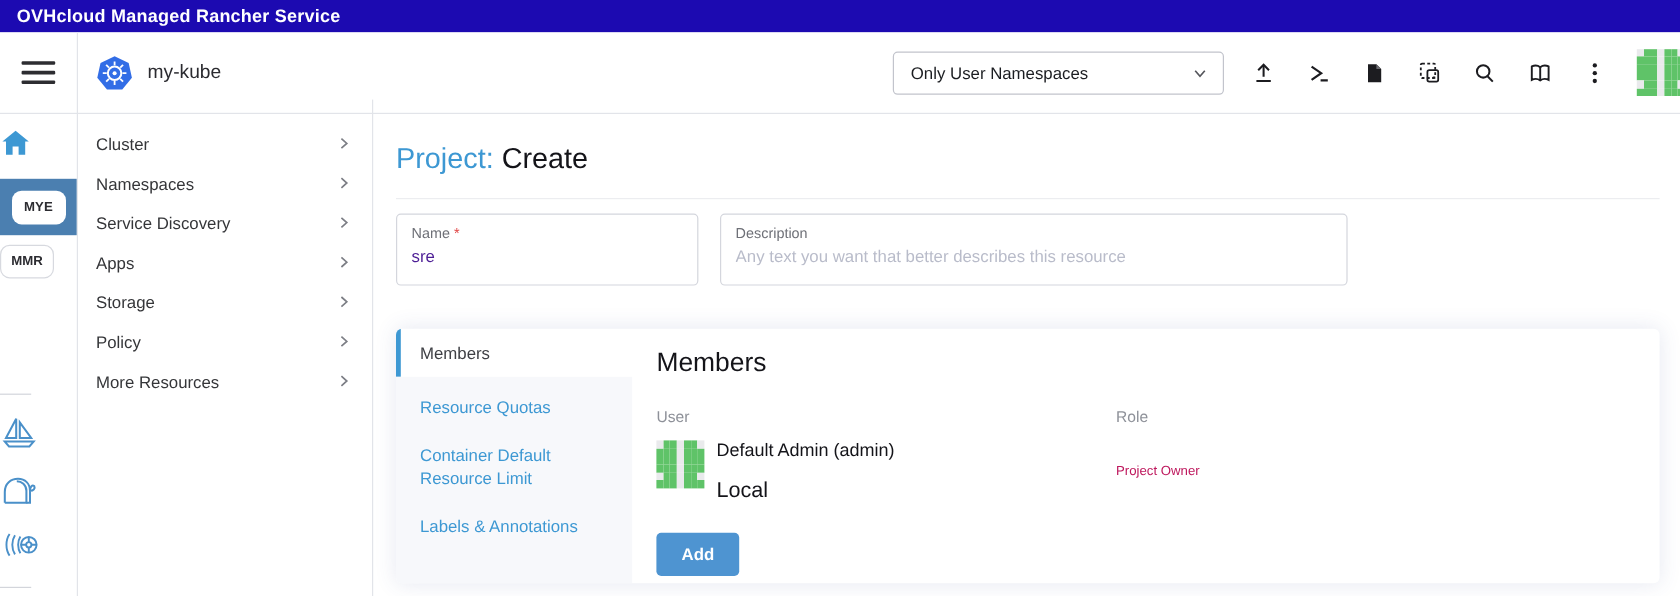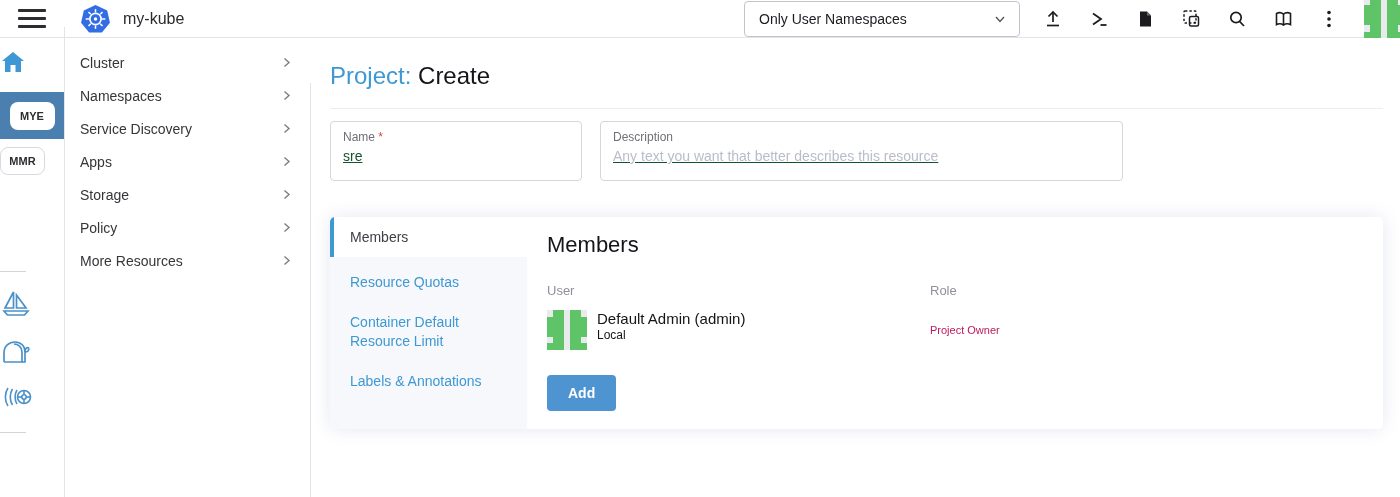--- a/index.html
+++ b/index.html
@@ -5,21 +5,21 @@
   * { margin:0; padding:0; box-sizing:border-box; }
   html,body { width:1400px; height:497px; }
   body { font-family:"Liberation Sans","DejaVu Sans",sans-serif; background:#fff; color:#141419; }
   .screen { position:relative; width:1400px; height:497px; overflow:hidden; background:#fff; }
 
   
   .topbar { height:27px; background:#1c0ab1; color:#fff; display:flex; align-items:center;
             padding-left:14px; font-size:15px; font-weight:bold; letter-spacing:.2px; }
 
   
-  .header { height:38px; background:#fff; border-bottom:1px solid #e2e4e9;
+  .header { height:68px; background:#fff; border-bottom:1px solid #e2e4e9;
             display:flex; align-items:center; }
   .burger-wrap { width:64px; display:flex; justify-content:center; }
   .burger { width:28px; height:19px; display:flex; flex-direction:column; justify-content:space-between; cursor:pointer; }
   .burger span { display:block; height:3px; background:#2d2d31; border-radius:1px; }
   .kubelogo { margin-left:16px; width:31px; height:30px; flex-shrink:0; }
   .cluster-name { margin-left:12px; font-size:16px; color:#2b2b30; }
   .ns-dropdown { margin-left:auto; width:276px; height:36px; border:1px solid #c2c4cc; border-radius:4px;
                  display:flex; align-items:center; padding:0 12px 0 14px; font-size:14px; color:#1b1d21; cursor:pointer; }
   .ns-dropdown .chev { margin-left:auto; color:#55565c; }
   .hicons { display:flex; align-items:center; margin-left:10px; }
@@ -56,51 +56,54 @@
   .page-title { margin-top:24px; font-size:24px; }
   .page-title .pfx { color:#3d98d3; }
   .page-title .val { color:#141419; }
   .title-hr { margin-top:18px; border:none; border-top:1px solid #ecedf0; }
   .fields { margin-top:12px; display:flex; gap:18px; }
   .fieldbox { border:1px solid #d4d6dd; border-radius:4px; height:60px; padding:8px 28px 0 12px; background:#fff; }
   .fieldbox.name { width:252px; }
   .fieldbox.desc { width:523px; }
   .flabel { font-size:12px; color:#6e7077; }
   .flabel .req { color:#e04545; }
-  .fieldbox input { border:none; outline:none; width:100%; font-size:14px; color:#14532d; margin-top:4px;
-                    font-family:"Liberation Sans","DejaVu Sans",sans-serif; background:transparent;text-decoration:underline; }
+  .fieldbox input { border:none; outline:none; width:100%; font-size:14px; color:#4c1d95; margin-top:4px;
+                    font-family:"Liberation Sans","DejaVu Sans",sans-serif; background:transparent; }
   .fieldbox input::placeholder { color:#b9bcca; }
 
   
   .panel { margin-top:36px; display:flex; min-height:212px; border-radius:5px;
            box-shadow:0 0 18px rgba(60,80,150,0.13); background:#fff; }
   .tabs { width:197px; flex-shrink:0; display:flex; flex-direction:column; border-radius:5px 0 0 5px; overflow:hidden; }
   .tab { font-size:14px; cursor:pointer; }
   .tab.active { height:40px; line-height:40px; background:#fff; border-left:4px solid #3d98d3; padding-left:16px; color:#3f4045; }
   .tabrest { flex:1; background:#f7f8fb; padding:16px 14px 0 20px; }
   .tabrest .tab { color:#3d98d3; margin-bottom:21px; line-height:1.35; }
   .content { flex:1; padding:15px 20px 0 20px; border-radius:0 5px 5px 0; }
   .content h2 { font-size:22px; font-weight:400; color:#141419; }
   .memgrid { display:grid; grid-template-columns:383px 1fr; }
   .memgrid.heads { margin-top:25px; font-size:13px; color:#8e9199; }
   .memgrid.row { margin-top:12px; }
   .usercell { display:flex; gap:10px; }
   .uname { font-size:15px; color:#141419; }
-  .usub { font-size:12px; color:#141419; margin-top:1px; }
+  .usub { font-size:18px; color:#141419; margin-top:14px; }
   .rolecell { font-size:11px; color:#be185d; align-self:center; }
   .add-btn { margin-top:25px; background:#4e94d1; color:#fff; border:none; border-radius:4px;
              font-size:14px; font-weight:bold; padding:10px 21px; cursor:pointer;
              font-family:"Liberation Sans","DejaVu Sans",sans-serif; }
   svg { display:block; }
 </style>
 </head>
 <body>
 
 <div class="screen">
 
+  <div class="topbar">
+    <span>OVHcloud Managed Rancher Service</span>
+  </div>
 
   <div class="header">
     <div class="burger-wrap">
       <div class="burger">
           <span></span>
           <span></span>
           <span></span>
         </div>
     </div>
     <svg class="kubelogo" viewBox="0 0 32 32">

